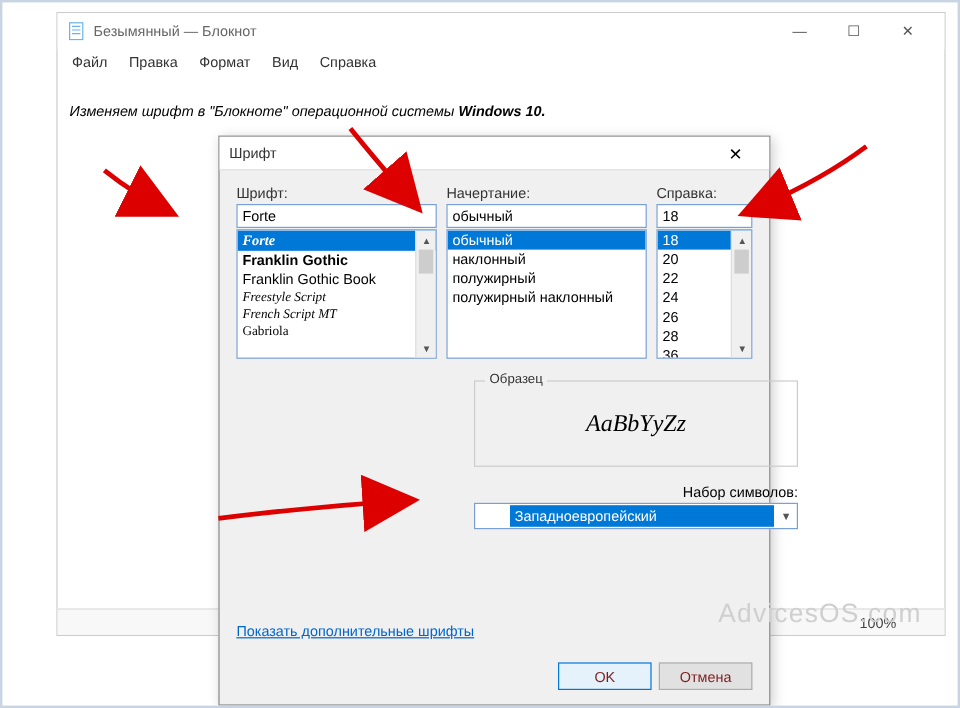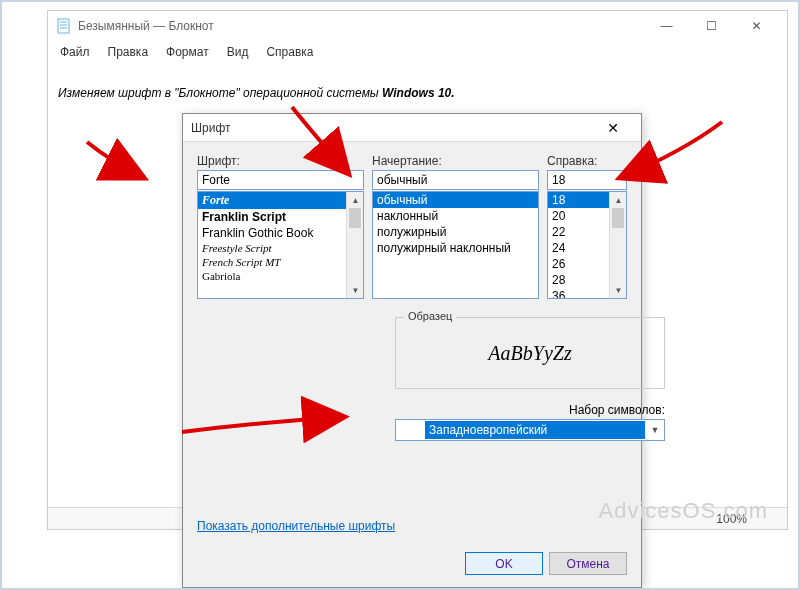--- a/index.html
+++ b/index.html
@@ -55,21 +55,21 @@
   
   .charset-group { margin-top: 14px; margin-left: 198px; width: 270px; }
   .charset-group label { display: block; margin-bottom: 2px; text-align: right; }
   .dropdown { border: 1px solid #7a9fd4; background: #fff; height: 22px; display: flex; align-items: center; padding-left: 28px; }
   .dropdown .selected { flex: 1; background: #0078d7; color: #fff; padding: 2px 4px; margin: 1px; }
   .dropdown .arrow { width: 18px; display:flex; align-items:center; justify-content:center; color:#555; font-size: 9px; }
   
   .more-fonts { position: absolute; bottom: 54px; left: 14px; color: #0066cc; text-decoration: underline; }
   
   .dlg-buttons { position: absolute; bottom: 12px; right: 14px; display: flex; gap: 6px; }
-  .dlg-buttons button { width: 78px; height: 23px; border: 1px solid #adadad; background: #e1e1e1; color: #4c1d95; }
+  .dlg-buttons button { width: 78px; height: 23px; border: 1px solid #adadad; background: #e1e1e1; color: #7f1d1d; }
   .dlg-buttons button.primary { border: 1px solid #0078d7; background: #e5f1fb; }
   
   .statusbar { position: absolute; bottom: 0; left: 0; right: 0; height: 22px; border-top: 1px solid #ddd; display: flex; align-items: center; justify-content: flex-end; padding-right: 40px; color: #444; background:#f8f8f8;}
   
   .watermark { position: absolute; bottom: 64px; right: 30px; font-size: 22px; color: #cfcfcf; font-family: Arial; letter-spacing: 1px; }
   
   
   .arrow-annot { position: absolute; pointer-events: none; }
 </style>
 </head>
@@ -113,21 +113,21 @@
     <div class="dlg-close">✕</div>
   </div>
   <div class="dlg-body">
     <div class="picker-row">
 
       <div class="picker-col font">
         <label>Шрифт:</label>
         <input value="Forte" style="">
         <div class="listbox">
           <div class="item selected font-forte">Forte</div>
-          <div class="item font-franklin">Franklin Script</div>
+          <div class="item font-franklin">Franklin Gothic</div>
           <div class="item font-franklinbook">Franklin Gothic Book</div>
           <div class="item font-freestyle">Freestyle Script</div>
           <div class="item font-french">French Script MT</div>
           <div class="item font-gabriola">Gabriola</div>
           <div class="scrollbar">
             <div class="arrow-up">▲</div>
             <div class="thumb"></div>
             <div class="arrow-down">▼</div>
           </div>
         </div>

